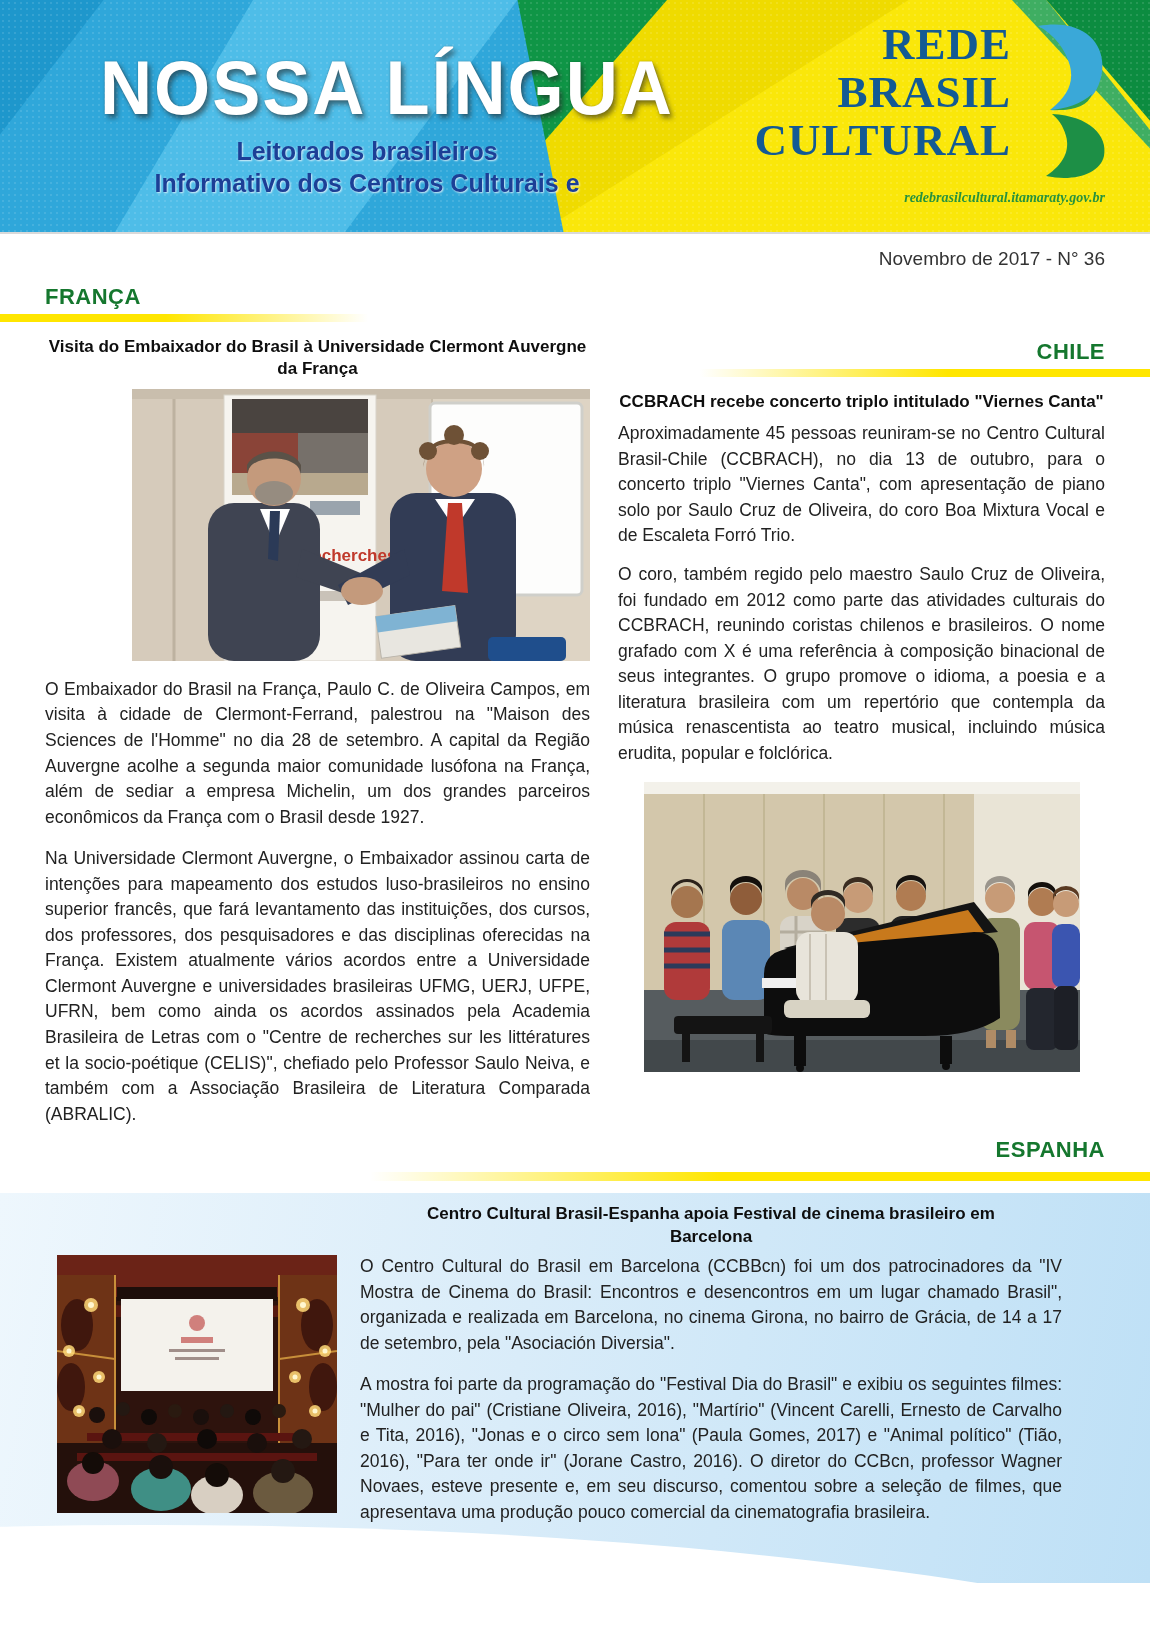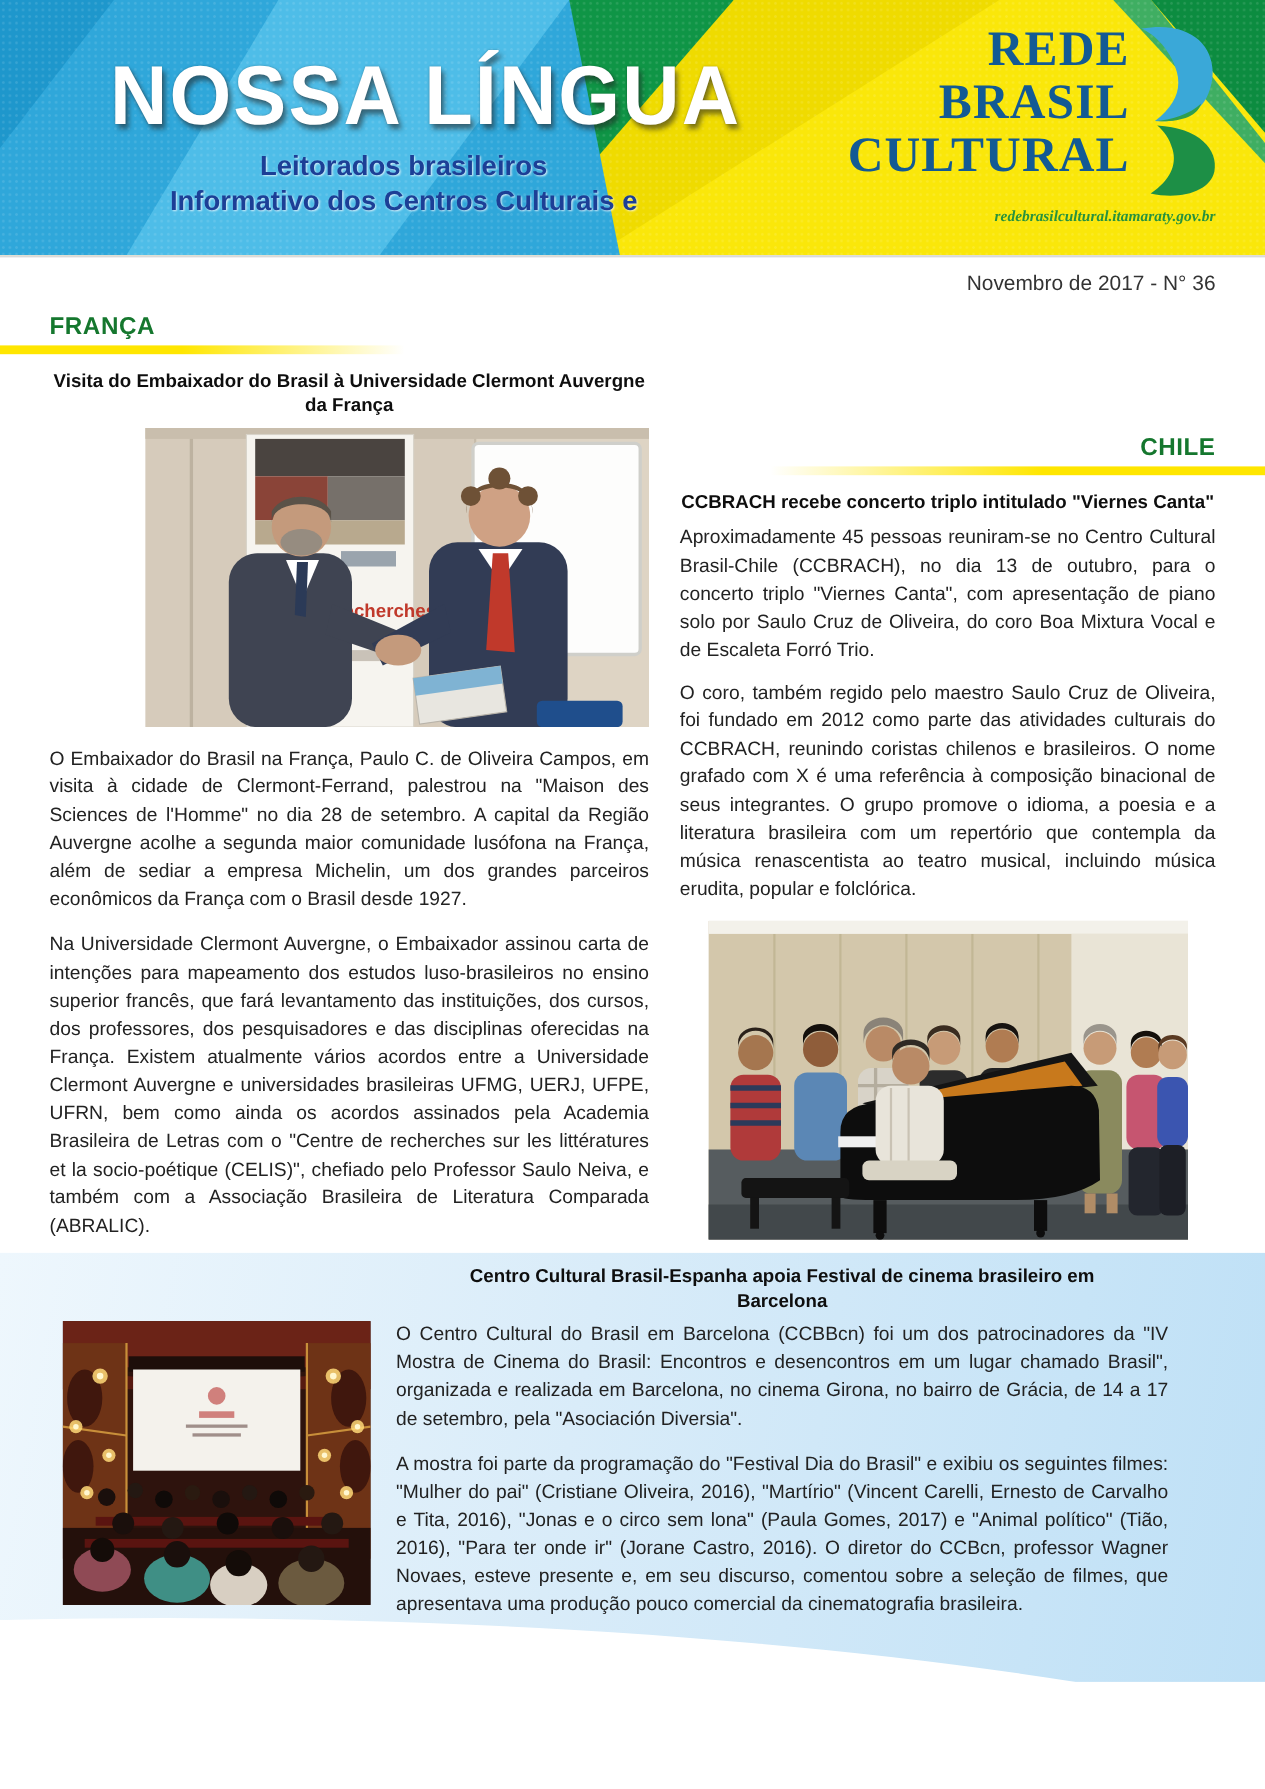--- a/index.html
+++ b/index.html
@@ -27,34 +27,34 @@
   .masthead{position:absolute;left:86px;top:44px;width:562px;text-align:center;}
   .masthead h1{
     margin:0;color:#ffffff;font-size:76px;font-weight:700;letter-spacing:2px;
     white-space:nowrap;transform:scaleX(.95);transform-origin:center;
     text-shadow:3px 4px 5px rgba(35,35,35,.55),0 0 2px rgba(0,0,0,.3);
   }
   .masthead .subtitle{
     margin-top:4px;color:#1c3f96;font-size:25px;font-weight:700;line-height:1.28;
     text-shadow:1px 1px 2px rgba(255,255,255,.8);
   }
-  .logo{position:absolute;top:20px;right:42px;display:flex;align-items:flex-start;gap:7px;justify-content:center;}
+  .logo{position:absolute;top:20px;right:42px;display:flex;align-items:flex-start;gap:23px;justify-content:center;}
   .logo-text{
     text-align:right;font-family:"Liberation Serif","DejaVu Serif",serif;
     font-weight:700;color:#135a94;font-size:45px;line-height:1.07;letter-spacing:1px;
   }
   .logo-url{
     position:absolute;top:190px;right:45px;
     font-family:"Liberation Serif","DejaVu Serif",serif;
     font-style:italic;font-weight:700;color:#27923d;font-size:14px;
   }
   
   .issue{text-align:right;padding:14px 45px 0 0;font-size:19px;color:#333;}
   
-  .columns{display:flex;gap:28px;padding:14px 45px 0 45px;align-items:flex-end;}
+  .columns{display:flex;gap:28px;padding:14px 45px 0 45px;align-items:center;}
   .col-left{width:545px;}
   .col-right{width:487px;}
   .sec-head{position:relative;height:38px;}
   .sec-label{font-size:22px;font-weight:700;color:#15772e;letter-spacing:.5px;}
   .sec-head .bar{position:absolute;bottom:0;height:8px;}
   .col-left .bar{left:-45px;width:368px;
     background:linear-gradient(to right,#ffe600 0%,#ffe600 45%,rgba(255,230,0,0) 100%);}
   .col-right .sec-head{text-align:right;}
   .col-right .bar{right:-45px;width:450px;
     background:linear-gradient(to left,#ffe600 0%,#ffe600 45%,rgba(255,230,0,0) 100%);}
@@ -279,20 +279,24 @@
           <rect x="30" y="234" width="98" height="18" rx="4" fill="#141414"></rect>
           <rect x="38" y="252" width="8" height="28" fill="#141414"></rect>
           <rect x="112" y="252" width="8" height="28" fill="#141414"></rect>
         </g>
       </svg>
     </figure>
   </section>
 </main>
 
 <section>
+  <div class="espanha-head">
+    <span class="espanha-label">ESPANHA</span>
+    <div class="espanha-bar"></div>
+  </div>
 
   <div class="blue-panel">
     <h2 class="art-title">Centro Cultural Brasil-Espanha apoia Festival de cinema brasileiro em Barcelona</h2>
 
     <figure class="photo-espanha">
       <svg viewBox="0 0 280 258" width="280" height="258" aria-hidden="true">
 
         <g>
           <rect x="0" y="0" width="280" height="258" fill="#2e130d"></rect>
           <rect x="0" y="0" width="280" height="42" fill="#6b2317"></rect>

